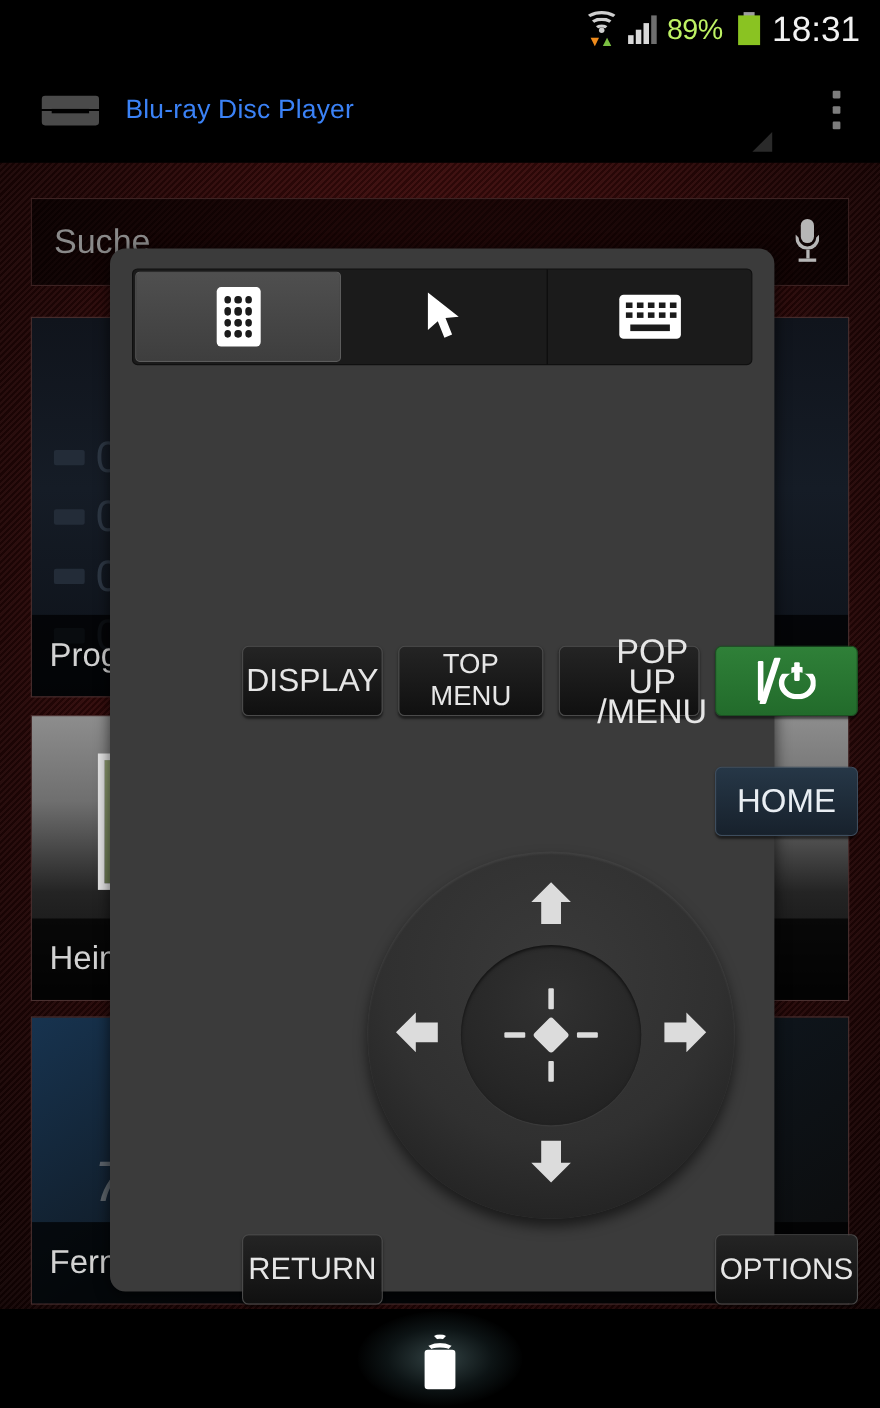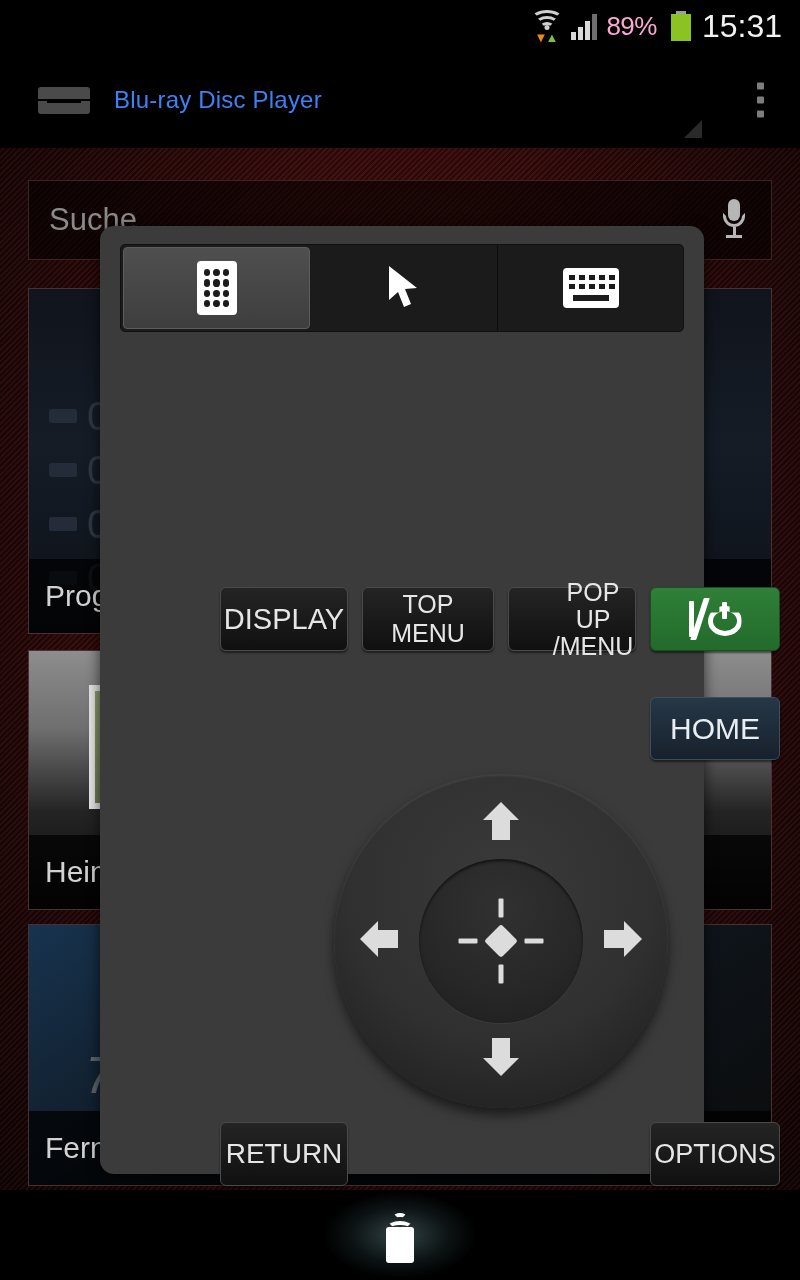--- a/index.html
+++ b/index.html
@@ -33,21 +33,21 @@
   .wifi-ico .dn{left:2px;color:#ef8b1c;}
   .wifi-ico .up{left:13px;color:#7bc043;}
 
   .sig{display:flex;align-items:flex-end;height:28px;gap:2px;}
   .sig i{display:block;width:5px;background:#cfcfcf;}
   .sig i:nth-child(1){height:8px;background:#d9d9d9;}
   .sig i:nth-child(2){height:13px;background:#d9d9d9;}
   .sig i:nth-child(3){height:19px;background:#d9d9d9;}
   .sig i:nth-child(4){height:26px;background:#6e6e6e;}
 
-  .batt-pct{color:#f9a8d4;font-size:26px;letter-spacing:-0.5px;}
+  .batt-pct{color:#bef264;font-size:26px;letter-spacing:-0.5px;}
   .batt{position:relative;width:20px;height:30px;margin-left:5px;}
   .batt .cap{position:absolute;left:5px;top:0;width:10px;height:4px;background:#9e9e9e;}
   .batt .body{position:absolute;left:0;top:3px;width:20px;height:27px;background:#8ac322;}
   .clock{color:#f2f2f2;font-size:32px;margin-left:11px;letter-spacing:0px;}
 
   
   .actionbar{
     position:absolute;left:0;top:52px;width:800px;height:96px;background:#000;
     display:flex;align-items:center;
   }
@@ -141,21 +141,21 @@
 
   .btn{
     background:linear-gradient(180deg,#242424,#101010);
     border:1px solid #4a4a4a;border-radius:6px;color:#e6e6e6;
     display:flex;align-items:center;justify-content:center;text-align:center;
     box-shadow:0 2px 2px rgba(0,0,0,.5);box-sizing:border-box;
     position:absolute;font-family:"Liberation Sans",sans-serif;
   }
   .btn-display{left:120px;top:361px;width:128px;height:64px;font-size:29px;}
   .btn-topmenu{left:262px;top:361px;width:132px;height:64px;font-size:25px;}
-  .btn-popup{left:408px;top:361px;width:128px;height:64px;font-size:25px;line-height:27px;padding-left:42px;}
+  .btn-popup{left:408px;top:361px;width:128px;height:64px;font-size:31px;line-height:27px;padding-left:42px;}
   .btn-power{
     left:550px;top:361px;width:130px;height:64px;
     background:linear-gradient(180deg,#2f8038,#226b2b);border:1px solid #1b4f22;
   }
   .pwr-glyph{display:flex;align-items:center;gap:3px;}
   .pwr-glyph .bar1{width:5px;height:36px;background:#fff;border-radius:1px;transform:skewX(0deg);}
   .pwr-glyph .slash{width:6px;height:42px;background:#fff;transform:skewX(-18deg);border-radius:1px;}
   .pwr-circ{position:relative;width:34px;height:34px;margin-left:2px;}
   .pwr-circ .ring{position:absolute;left:0;top:4px;width:34px;height:30px;border:5px solid #fff;
     border-radius:50%;box-sizing:border-box;clip-path:polygon(0 22%,35% 22%,35% 0,65% 0,65% 22%,100% 22%,100% 100%,0 100%);}
@@ -228,21 +228,21 @@
           <i></i>
         </div>
     </div>
     <div class="sb-item batt-pct">89%</div>
     <div class="sb-item">
       <div class="batt">
           <div class="cap"></div>
           <div class="body"></div>
         </div>
     </div>
-    <div class="sb-item clock">15:31</div>
+    <div class="sb-item clock">18:31</div>
   </div>
 
   <div class="actionbar">
     <div class="ab-icon">
       <div class="top"></div>
         <div class="bot"></div>
         <div class="slot"></div>
     </div>
     <div class="ab-title">Blu-ray Disc Player</div>
     <div class="ab-resize"></div>

